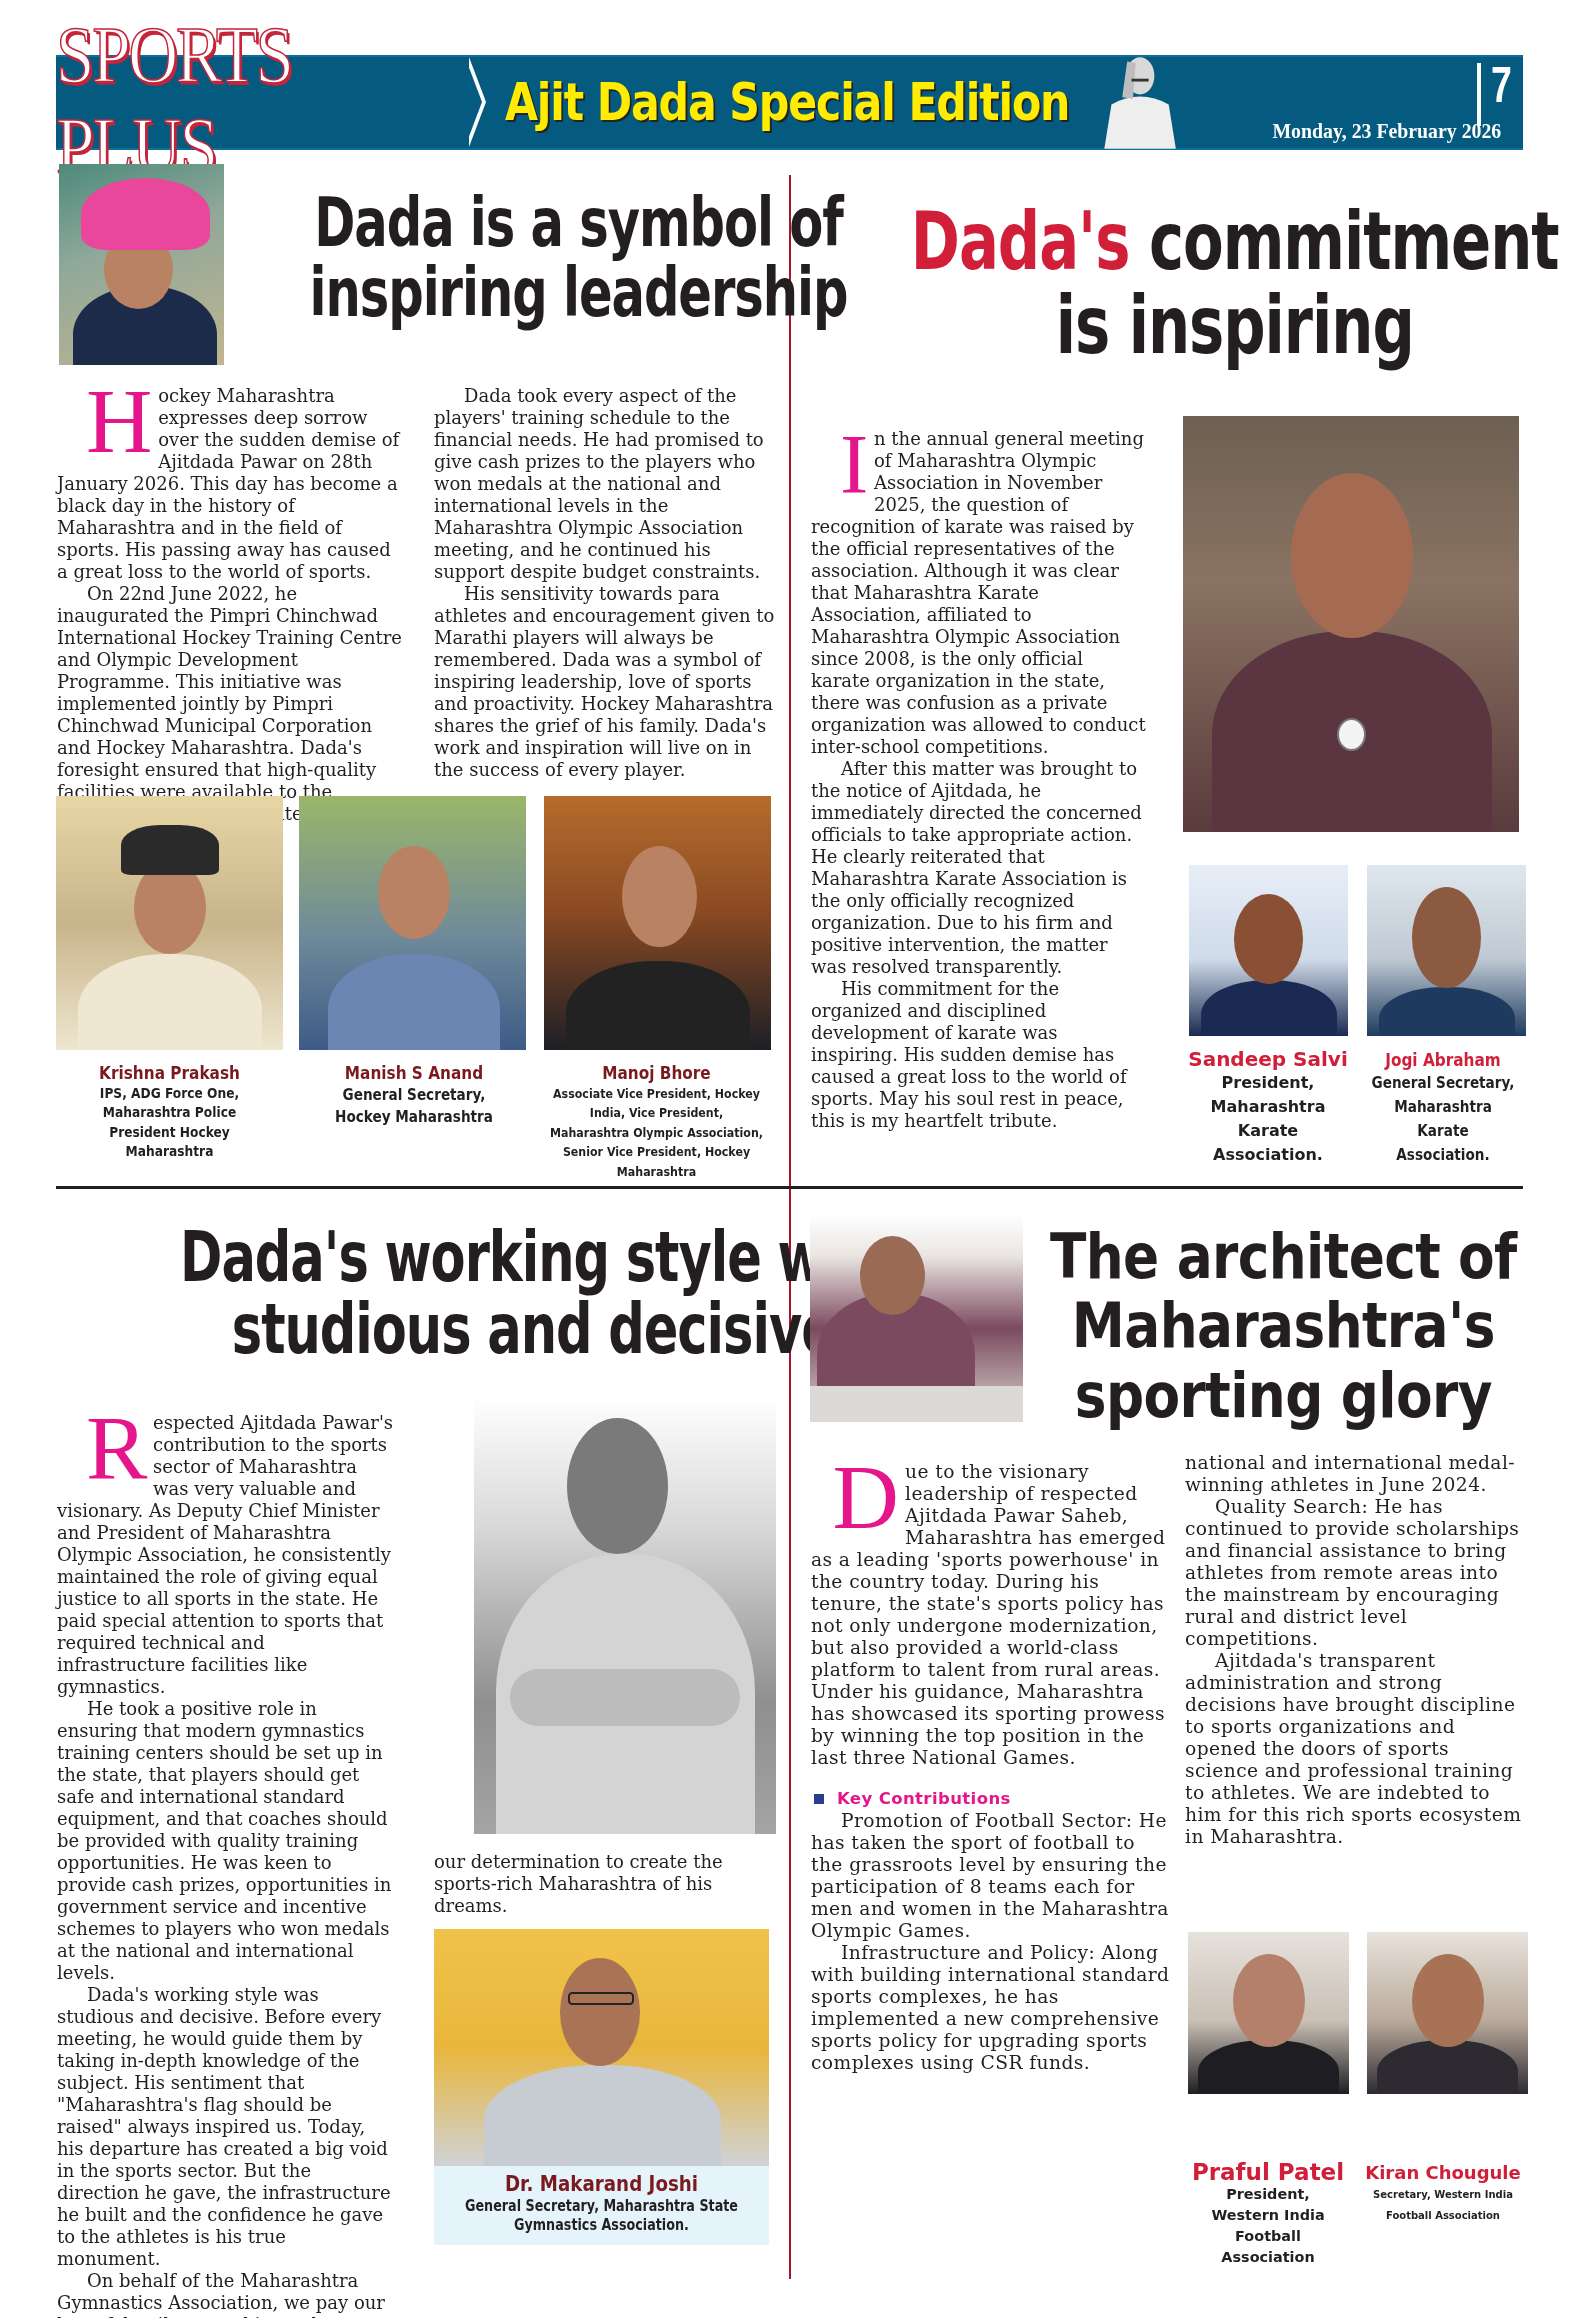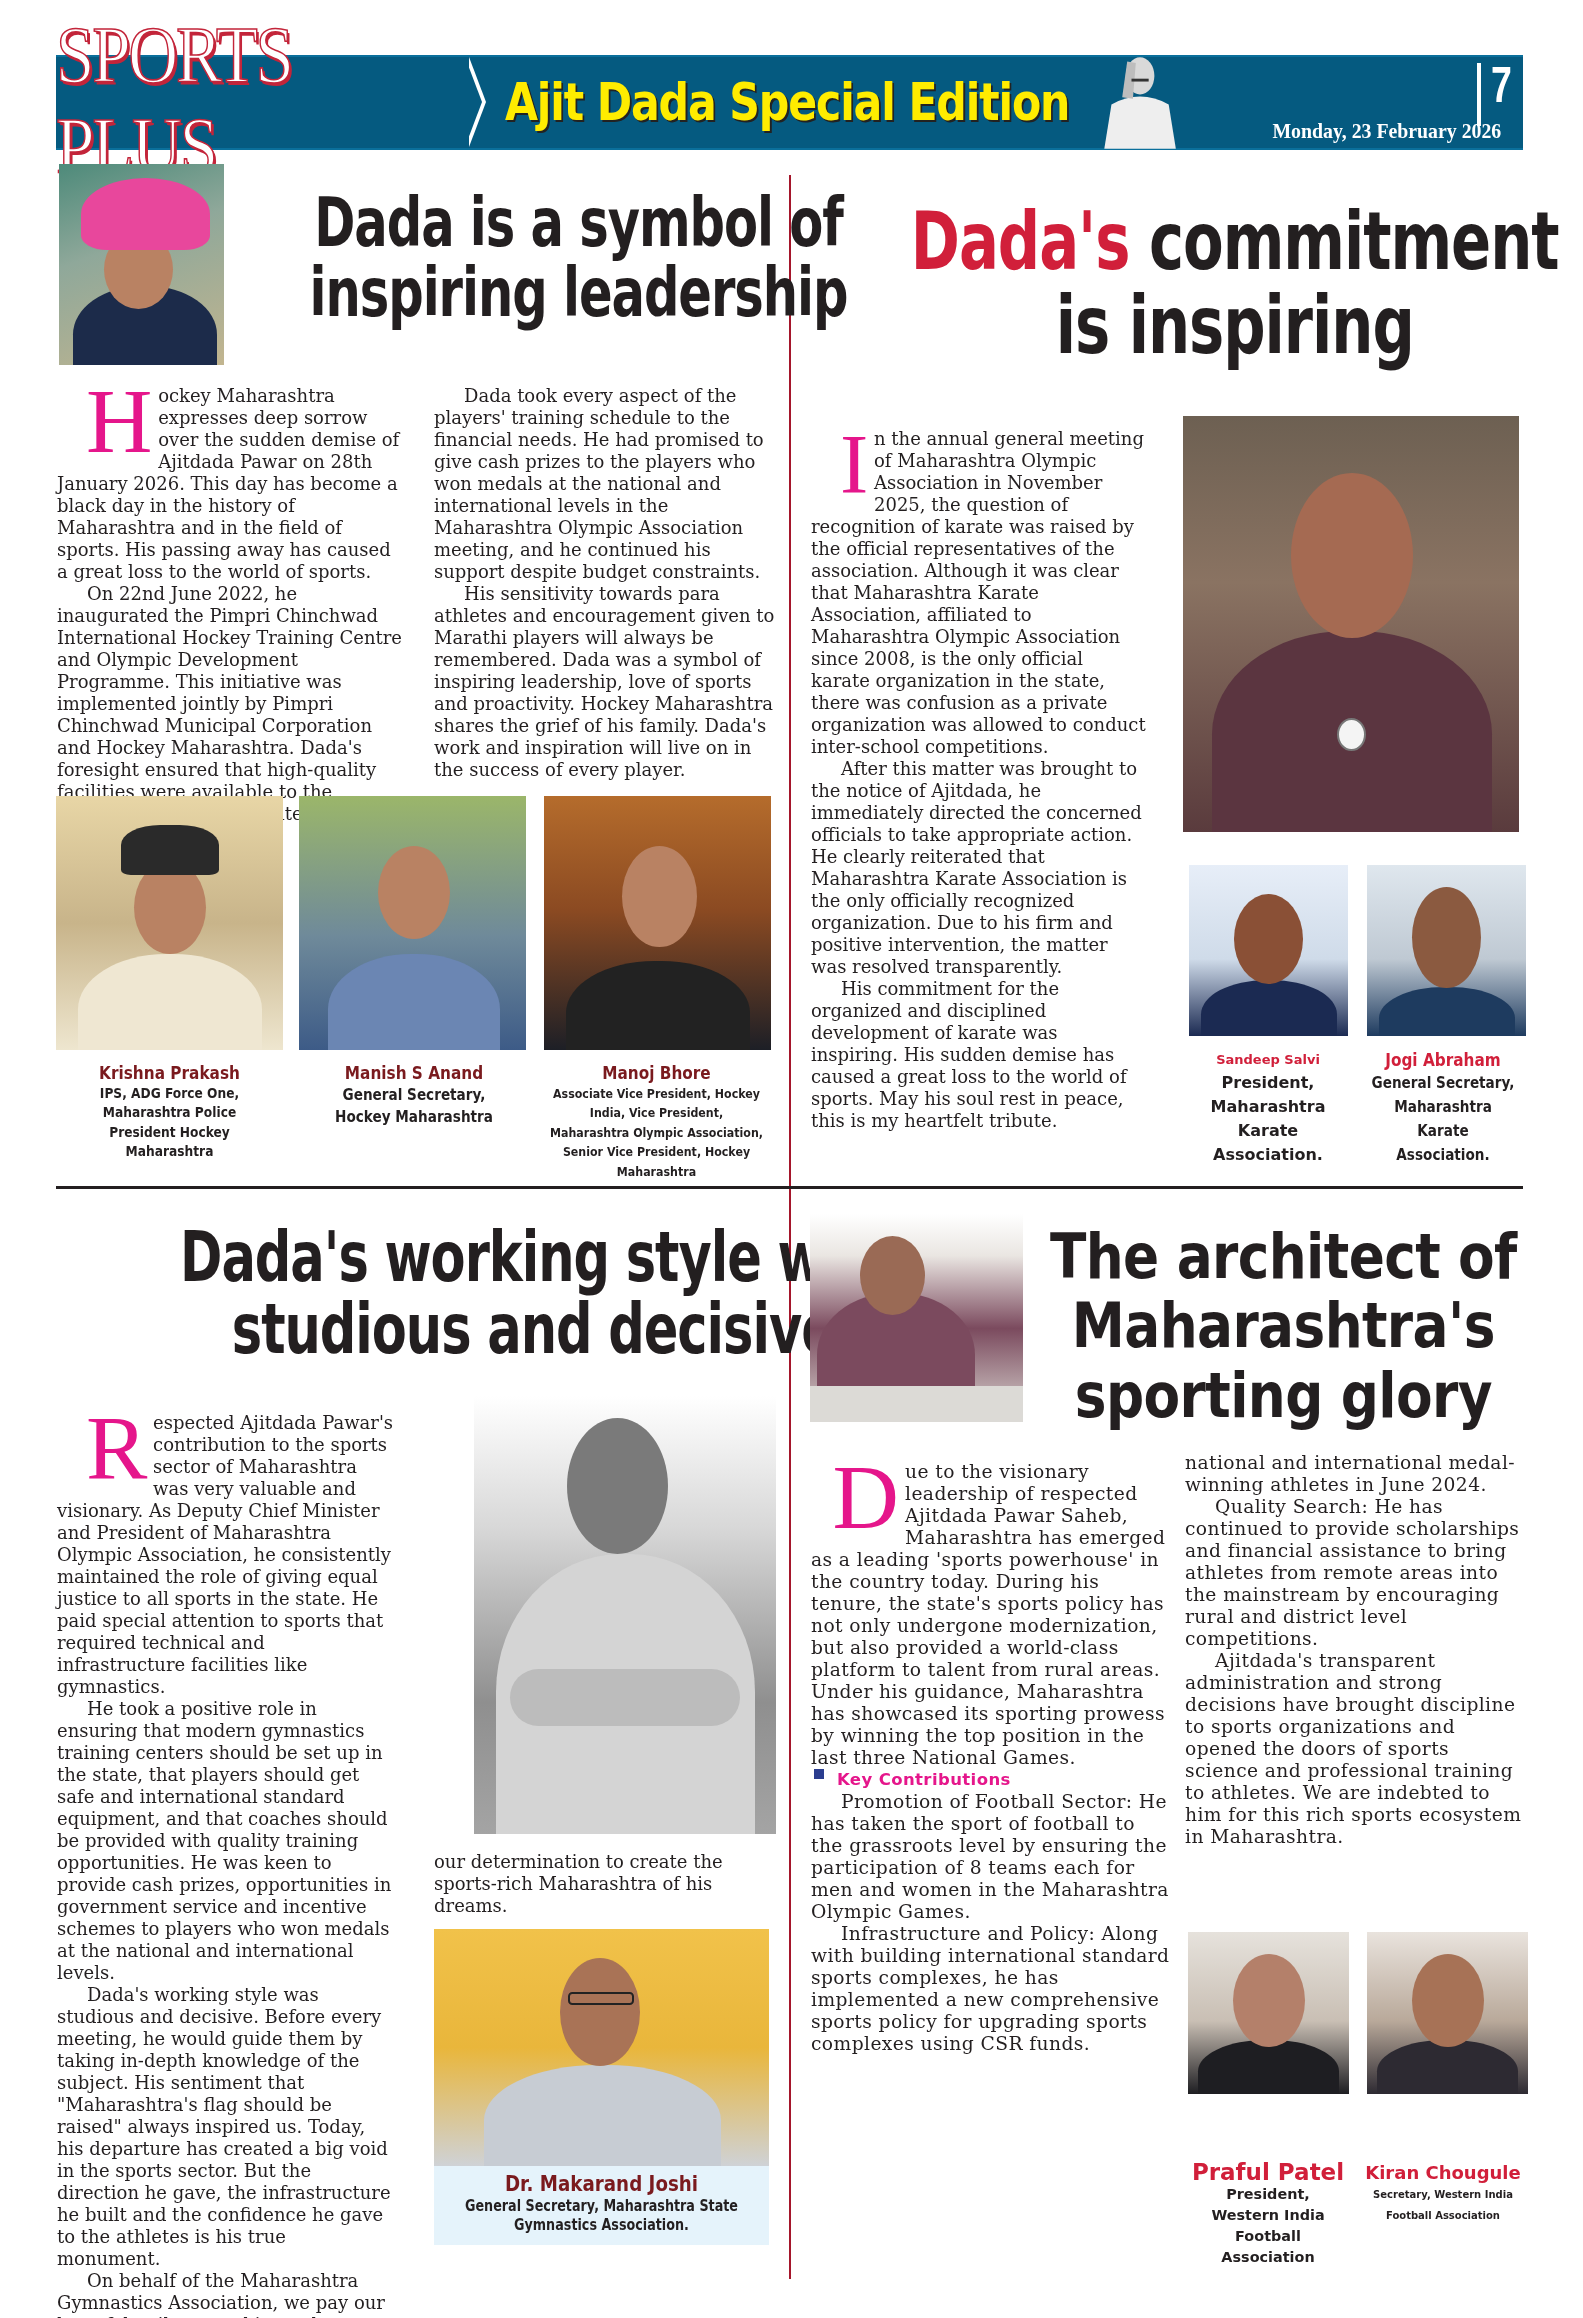--- a/index.html
+++ b/index.html
@@ -40,21 +40,21 @@
   .dropcap { float: left; font-family: "Liberation Serif", serif; color: #e5168b; font-size: 92px; line-height: 66px; margin: 2.9px 5.7px 0 29px; height: 66px; }
 
   .c1 { left: 57px; top: 385px; width: 345px; }
   .c2 { left: 434px; top: 385px; width: 349px; }
   .c3 { left: 811px; top: 428px; width: 335px; }
   .c4 { left: 57px; top: 1412px; width: 337px; }
   .c5 { left: 434px; top: 1851px; width: 337px; }
   .c6 { left: 811px; top: 1461px; width: 359px; font-size: 18.7px; line-height: 22px; letter-spacing: 0.4px; }
   .c7 { left: 1185px; top: 1452px; width: 337px; font-size: 18.7px; line-height: 22px; letter-spacing: 0.4px; }
 
-  .subhead { text-indent: 0 !important; color: #e5168b; font-family: "DejaVu Sans", sans-serif; font-weight: bold; font-size: 16.5px; display: flex; gap: 13px; margin-top: 0; }
+  .subhead { text-indent: 0 !important; color: #e5168b; font-family: "DejaVu Sans", sans-serif; font-weight: bold; font-size: 16.5px; display: flex; align-items: center; gap: 13px; margin-top: 19px; }
   .subhead .sq { display: inline-block; width: 10px; height: 10px; background: #2b3d8f; margin-left: 2.9px; }
 
   
   .photo { position: absolute; overflow: hidden; }
   .ph-pagdi { left: 59px; top: 164px; width: 165px; height: 201px; background: linear-gradient(160deg,#4d8a7a 0%,#8fa89a 40%,#c2b58f 100%); }
   .ph-krishna { left: 56px; top: 796px; width: 227px; height: 254px; background: linear-gradient(180deg,#e8d6a6 0%,#c8b48a 50%,#eee6cf 100%); }
   .ph-manish { left: 299px; top: 796px; width: 227px; height: 254px; background: linear-gradient(180deg,#9bb66a 0%,#6f8a9a 55%,#3d5b87 100%); }
   .ph-manoj { left: 544px; top: 796px; width: 227px; height: 254px; background: linear-gradient(180deg,#b56c2c 0%,#8b4a22 45%,#1d1f26 100%); }
   .ph-commit { left: 1183px; top: 416px; width: 336px; height: 416px; background: linear-gradient(180deg,#6d6052 0%,#8a7362 40%,#5a3b3d 100%); }
   .ph-salvi { left: 1189px; top: 865px; width: 159px; height: 171px; background: linear-gradient(180deg,#e7eef8 0%,#cfdbe9 55%,#1b2a52 100%); }
@@ -173,21 +173,21 @@
   </div>
   <div class="photo ph-salvi">
     <div class="body-shape" style="left:11.5px;top:115px;width:136px;height:72px;background:#1b2a52;"></div>
     <div class="face" style="left:45px;top:29px;width:69px;height:90px;background:#8a5036;"></div>
   </div>
   <div class="photo ph-jogi">
     <div class="body-shape" style="left:11.5px;top:122px;width:136px;height:65px;background:#1e3b5f;"></div>
     <div class="face" style="left:45px;top:21.5px;width:69px;height:101px;background:#8b5a40;"></div>
   </div>
   <div class="cap cap-salvi">
-    <div class="name red" style="font-size:13px;">Sandeep Salvi</div>
+    <div class="name red" style="font-size:20px;">Sandeep Salvi</div>
     <div class="role" style="font-size:16px;line-height:24px;padding:0 29px;">President, Maharashtra Karate Association.</div>
   </div>
   <div class="cap cap-jogi"><div class="inner">
     <div class="name red">Jogi Abraham</div>
     <div class="role" style="font-size:16px;line-height:24px;">General Secretary, Maharashtra Karate Association.</div>
   </div></div>
 </section>
 
 <section>
   <h1 class="headline h3">

